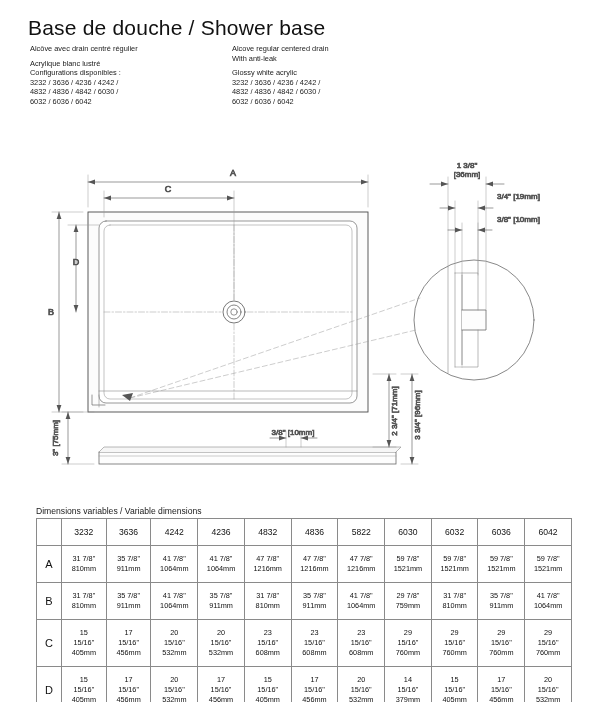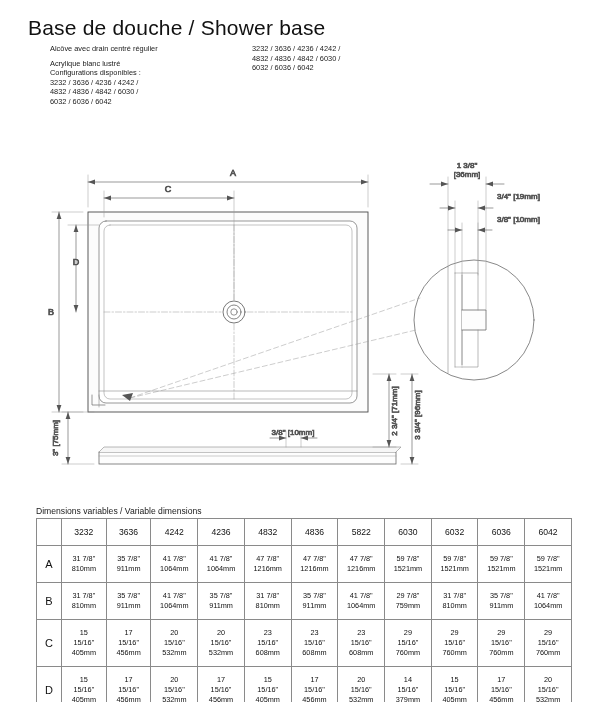--- a/index.html
+++ b/index.html
@@ -17,21 +17,21 @@
   .title {
     position: absolute; left: 28px; top: 16px;
     font-size: 21px; font-weight: 400; letter-spacing: .2px;
     color: #111;
   }
 
   .spec-col { position: absolute; top: 44px; font-size: 7.4px; line-height: 9.6px; color:#1a1a1a; }
   .spec-col.fr { left: 30px; width: 195px; }
   .spec-col.en { left: 232px; width: 195px; }
   .spec-block { margin-bottom: 5px; }
-  .spec-block div { white-space: nowrap; margin-left: 20px; }
+  .spec-block div { white-space: nowrap; }
 
   
   .drawing { position:absolute; left:0; top:155px; width:607px; height:345px; }
   svg { display:block; }
 
   
   .table-caption {
     position:absolute; left:36px; top:506px;
     font-size: 8.6px; color:#1a1a1a;
   }
@@ -74,20 +74,25 @@
       <div>Acrylique blanc lustré</div>
       <div>Configurations disponibles :</div>
       <div>3232 / 3636 / 4236 / 4242 /</div>
       <div>4832 / 4836 / 4842 / 6030 /</div>
       <div>6032 / 6036 / 6042</div>
     </div>
   </div>
 
   <div class="spec-col en">
     <div class="spec-block">
+      <div>Alcove regular centered drain</div>
+      <div>With anti-leak</div>
+    </div>
+    <div class="spec-block">
+      <div>Glossy white acrylic</div>
       <div>3232 / 3636 / 4236 / 4242 /</div>
       <div>4832 / 4836 / 4842 / 6030 /</div>
       <div>6032 / 6036 / 6042</div>
     </div>
   </div>
 
   <div class="drawing">
     <svg width="607" height="345" viewBox="0 0 607 345">
       <g stroke="#555" stroke-width="0.7" fill="none" stroke-linecap="round">
 

